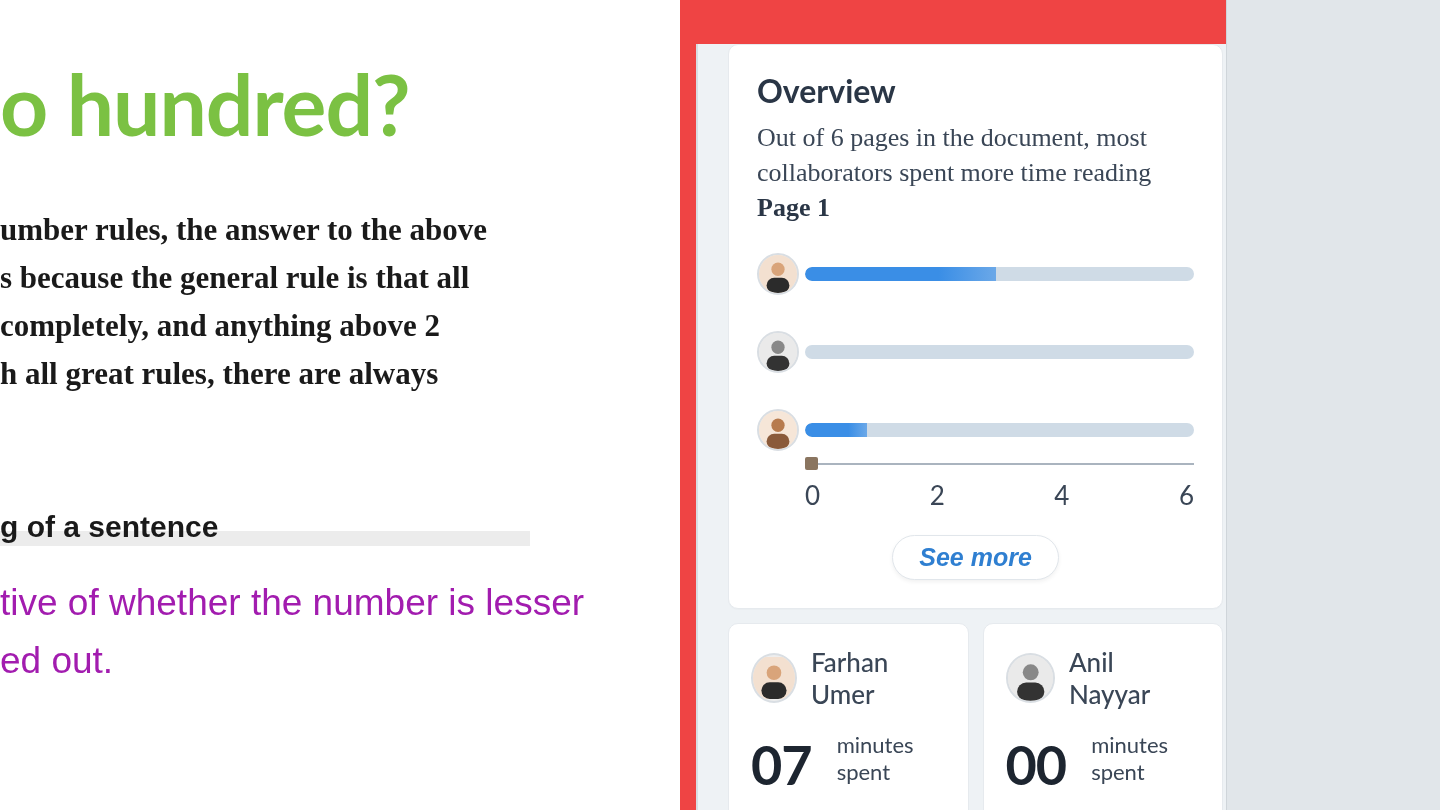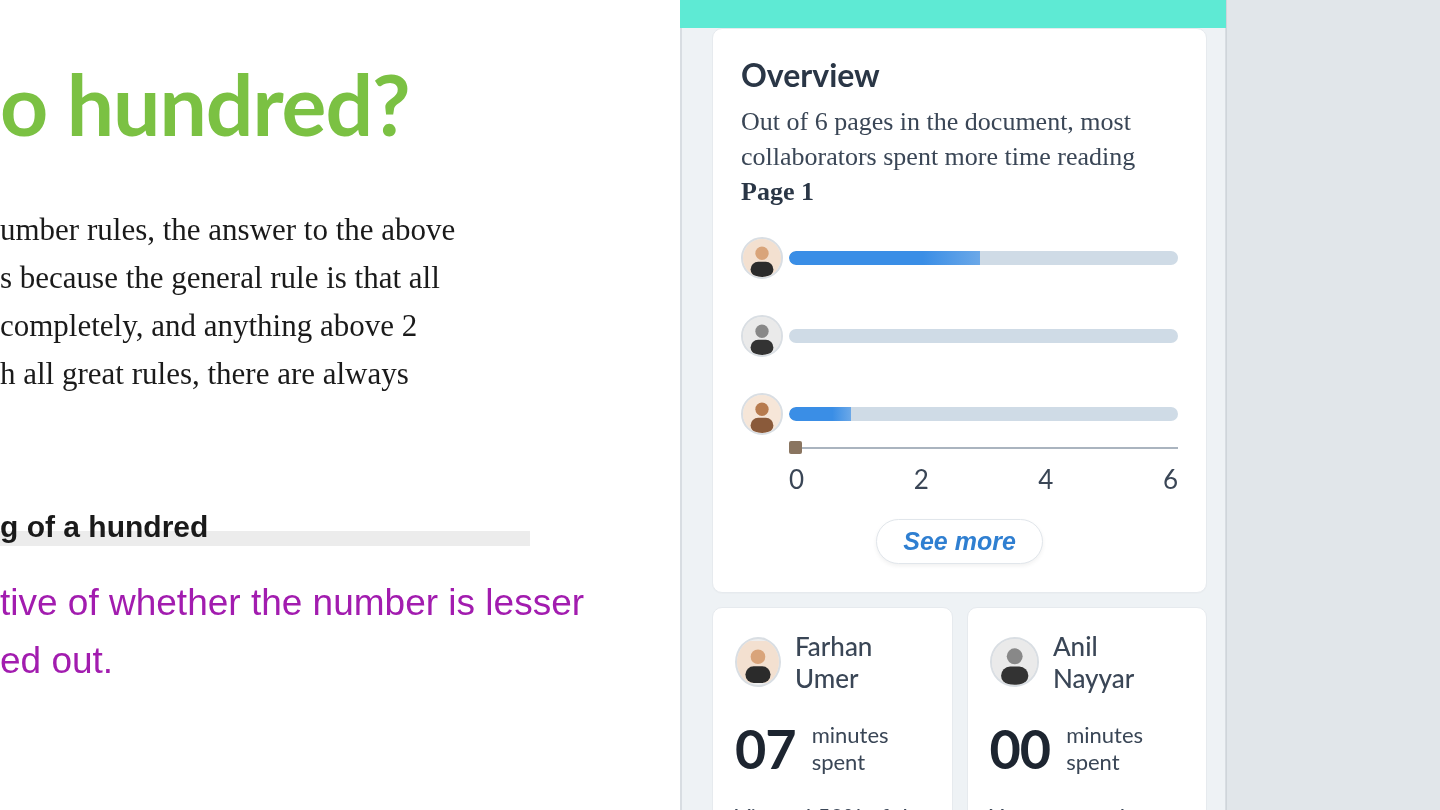--- a/index.html
+++ b/index.html
@@ -1,24 +1,24 @@
 <!DOCTYPE html>
 <html><head>
 <meta charset="utf-8">
 <style>
   * { box-sizing: border-box; margin: 0; padding: 0; }
   html, body { width: 1440px; height: 810px; overflow: hidden; font-family: -apple-system, BlinkMacSystemFont, "Segoe UI", "Lato", sans-serif; background: #e8ecef; }
   .layout { display: flex; height: 100%; }
   .doc-area { width: 680px; background: #fff; height: 100%; padding-top: 62px; padding-right: 40px; overflow: hidden; position: relative; }
   .doc-title { font-size: 84px; font-weight: 700; color: #7bc143; letter-spacing: -1px; line-height: 1; margin-bottom: 60px; white-space: nowrap; }
-  .doc-para { font-family: Georgia, "Times New Roman", serif; font-size: 31px; line-height: 1.55; color: #1a1a1a; margin-bottom: 110px; white-space: nowrap; }
+  .doc-para { font-family: Georgia, "Times New Roman", serif; font-size: 31px; line-height: 1.55; color: #1a1a1a; margin-bottom: 110px; white-space: nowrap; font-weight: bold; }
   .doc-sub { font-family: "Segoe UI", -apple-system, sans-serif; font-size: 30px; font-weight: 700; color: #1a1a1a; margin-bottom: 28px; background: linear-gradient(#fff 60%, #ececec 60%); padding: 2px 0; display: inline-block; width: 530px; white-space: nowrap; }
   .doc-para2 { font-family: Liberation Sans, sans-serif; font-size: 37px; line-height: 1.55; color: #a21caf; white-space: nowrap; }
   
-  .panel-wrap { flex: 1; background: #5eead4; padding: 0; height: 100%; position: relative; }
+  .panel-wrap { flex: 1; background: #ef4444; padding: 16px; height: 100%; position: relative; }
   .panel { background: #eef2f5; width: 547px; margin-left: 0; height: 100%; padding: 0 18px 0 30px; border-left: 2px solid #d8dde2; border-right: 2px solid #d8dde2; }
   
   .card { background: #fff; border-radius: 10px; border: 1px solid #e6eaee; padding: 26px 28px 24px 28px; margin-top: 28px; box-shadow: 0 1px 1px rgba(0,0,0,0.02); }
   .ov-title { font-size: 32px; font-weight: 700; color: #2a3646; margin-bottom: 10px; }
   .ov-desc { font-size: 26px; color: #3a4656; line-height: 1.35; margin-bottom: 28px; font-family: Liberation Serif, serif; }
   .ov-desc strong { font-weight: 700; color: #2a3646; }
   
   .bar-row { display: flex; align-items: center; margin-bottom: 36px; }
   .avatar { width: 42px; height: 42px; border-radius: 50%; border: 2px solid #d9dee3; flex-shrink: 0; margin-right: 6px; background: #eee; display: flex; align-items: center; justify-content: center; overflow: hidden; }
   .avatar svg { width: 100%; height: 100%; }
@@ -32,42 +32,42 @@
   .axis-labels { position: absolute; top: 26px; left: 0; right: 0; display: flex; justify-content: space-between; font-size: 26px; color: #3a4656; padding: 0 0px; }
   
   .see-more { display: block; margin: 22px auto 4px auto; background: #fff; border: 1px solid #e1e6eb; border-radius: 999px; padding: 7px 26px; font-size: 25px; font-style: italic; color: #2f7fd1; box-shadow: 0 2px 4px rgba(0,0,0,0.06); cursor: pointer; font-weight: bold; }
   
   .stats-row { display: flex; gap: 14px; margin-top: 14px; }
   .stat-card { flex: 1; background: #fff; border-radius: 10px; border: 1px solid #e6eaee; padding: 22px 22px 0 22px; position: relative; overflow: hidden; }
   .stat-head { display: flex; align-items: center; gap: 14px; margin-bottom: 22px; }
   .stat-avatar { width: 50px; height: 50px; border-radius: 50%; border: 2px solid #d9dee3; background: #eee; overflow: hidden; }
   .stat-avatar svg { width: 100%; height: 100%; }
   .stat-name { font-size: 26px; font-weight: 500; color: #3a4656; }
-  .stat-metric { display: flex; align-items: center; gap: 16px; margin-bottom: 22px; }
+  .stat-metric { display: flex; gap: 25px; margin-bottom: 22px; }
   .stat-num { font-size: 54px; font-weight: 700; color: #1d2530; letter-spacing: -1px; }
   .stat-unit { font-size: 22px; color: #3a4656; line-height: 1.2; }
   .stat-desc { font-size: 23px; color: #3a4656; line-height: 1.3; margin-bottom: 22px; }
   
   .right-gutter { position: absolute; right: 0; top: 0; bottom: 0; width: 213px; background: #e1e6ea; }
   .right-gutter::before { content:""; position:absolute; left: -1px; top:0; bottom:0; width:1px; background:#cfd5da; }
 </style>
 </head>
 <body>
 
 <div class="layout">
 
   <div class="doc-area">
     <h1 class="doc-title">o hundred?</h1>
     <p class="doc-para">
       <span>umber rules, the answer to the above</span><br>
       <span>s because the general rule is that all</span><br>
       <span>completely, and anything above 2</span><br>
       <span>h all great rules, there are always</span>
     </p>
-    <div class="doc-sub">g of a hundred</div>
+    <div class="doc-sub">g of a sentence</div>
     <p class="doc-para2">
       <span>tive of whether the number is lesser</span><br>
       <span>ed out.</span>
     </p>
   </div>
 
   <div class="panel-wrap">
     <div class="panel">
 
       <div class="card">

